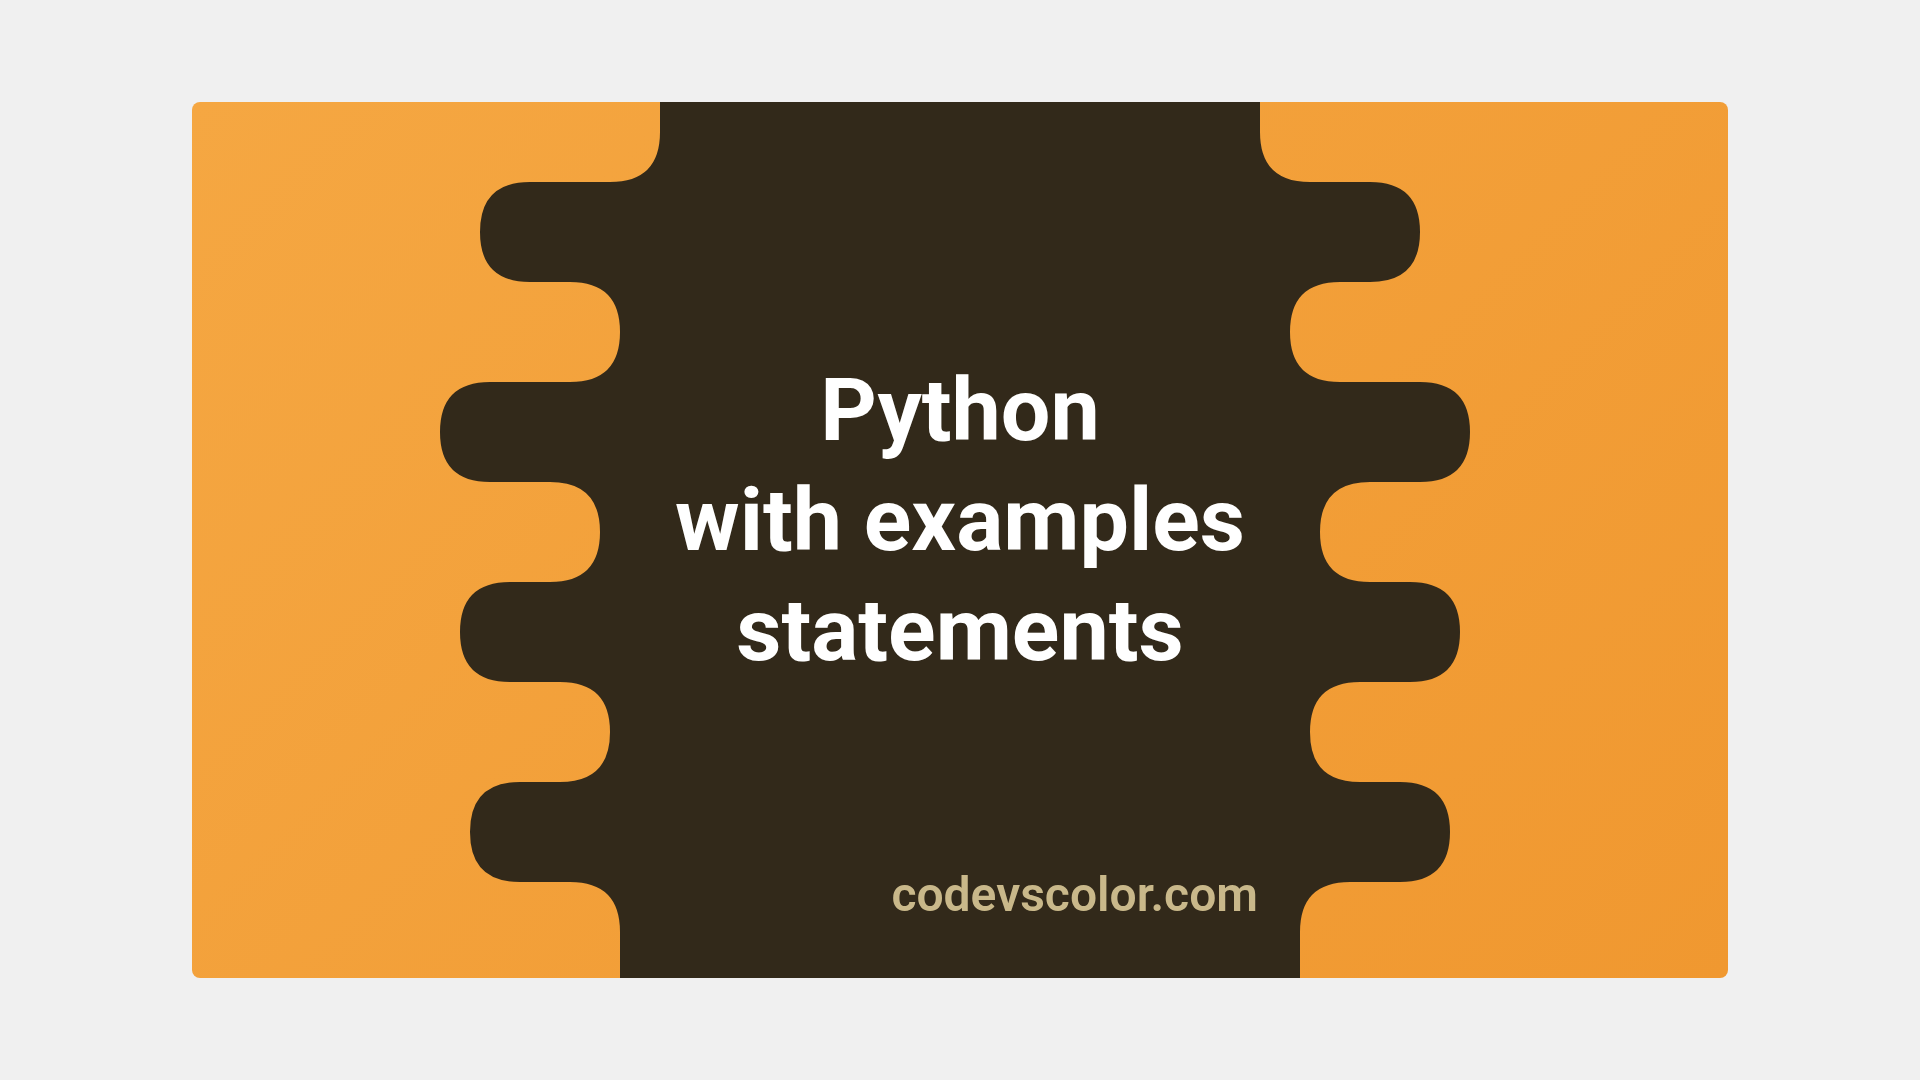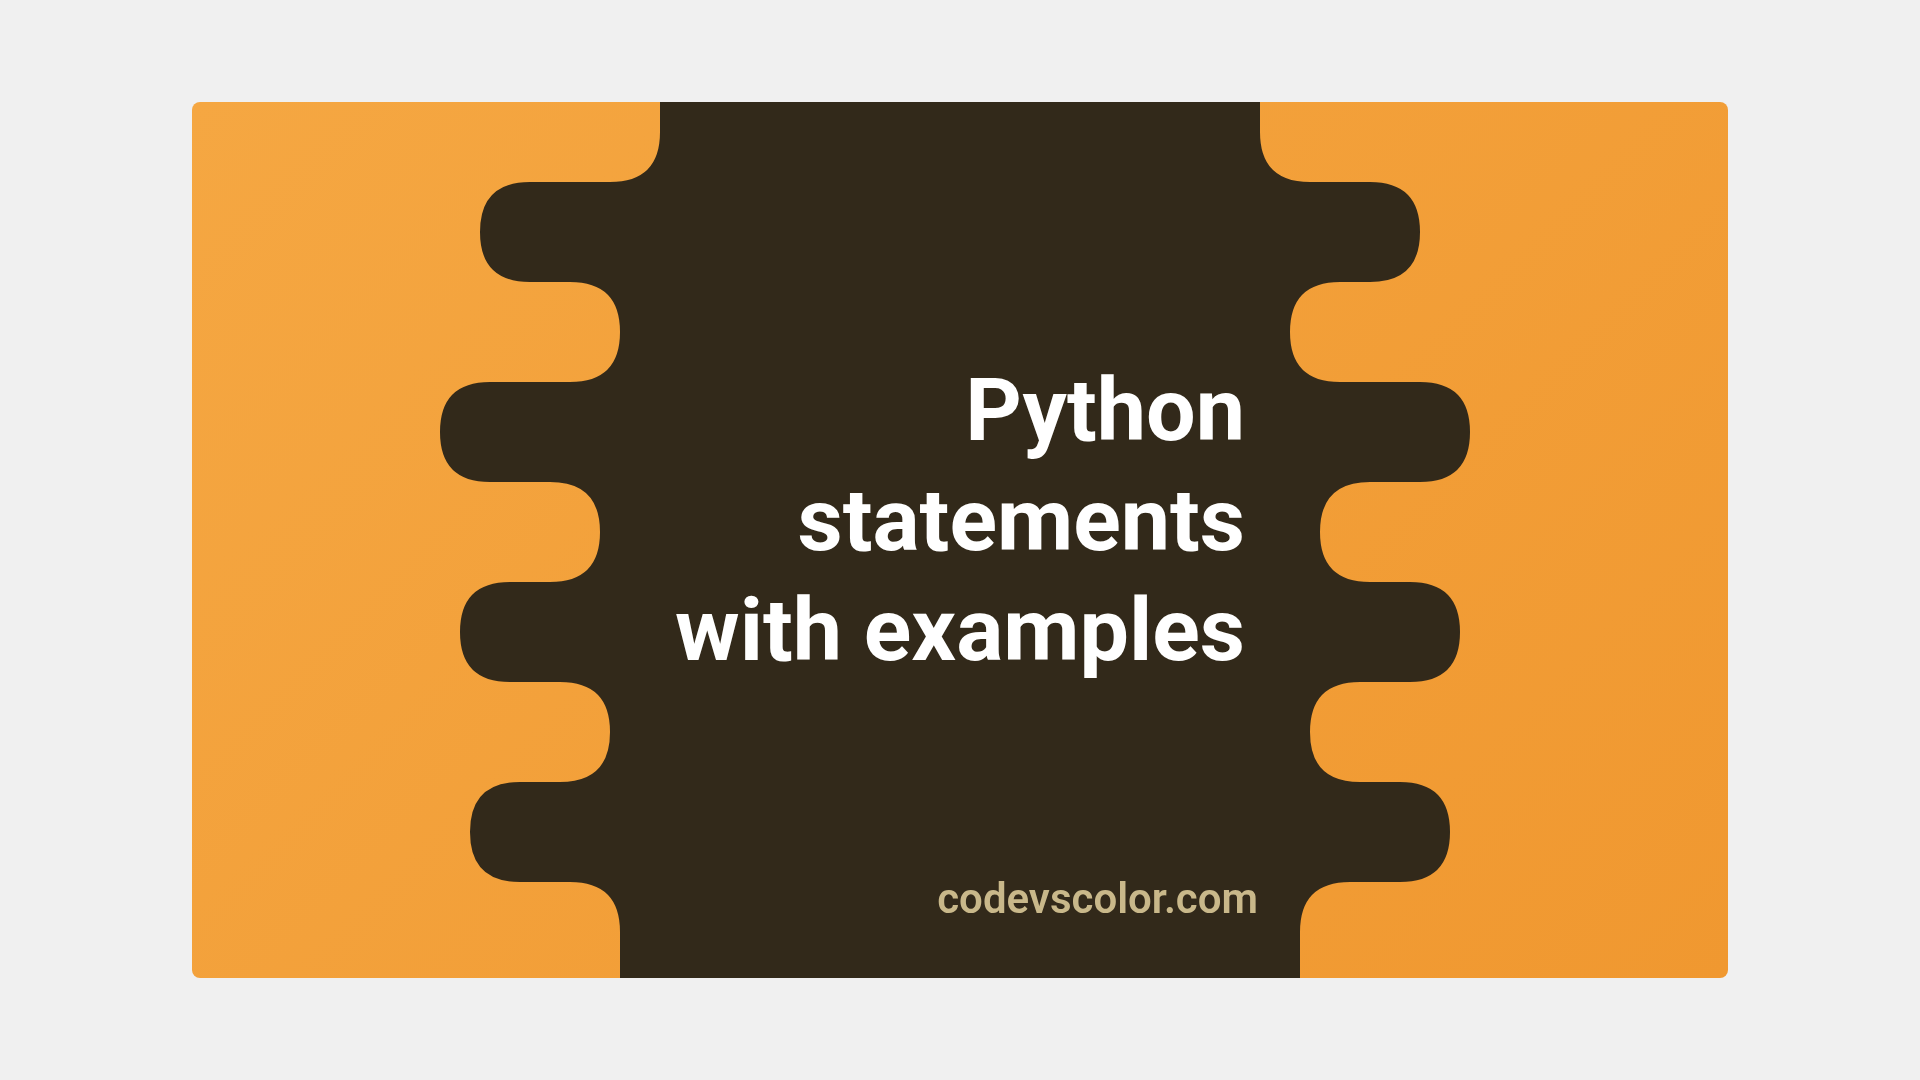--- a/index.html
+++ b/index.html
@@ -50,31 +50,31 @@
       display: flex;
       flex-direction: column;
       align-items: center;
       justify-content: center;
     }
     
     .title {
       color: #ffffff;
       font-size: 88px;
       font-weight: 700;
-      text-align: right;
+      text-align: center;
       line-height: 1.25;
       margin-top: -40px;
     }
     
     .website {
       position: absolute;
       bottom: 55px;
       right: 470px;
       color: #c9b88a;
-      font-size: 42px;
+      font-size: 48px;
       font-weight: 600;
     }
   </style>
 </head>
 <body>
 
 <div class="card">
   <div class="blob">
     <svg viewBox="0 0 1200 876" xmlns="http://www.w3.org/2000/svg">
       <path fill="#32291a" d="
@@ -133,18 +133,18 @@
         L 250 80
         Q 300 80 300 30
         Z
       "></path>
     </svg>
   </div>
 
   <div class="content">
     <div class="title">
       <div>Python</div>
+      <div>with examples</div>
       <div>statements</div>
-      <div>with examples</div>
     </div>
     <div class="website">codevscolor.com</div>
   </div>
 </div>
 
 </body></html>

